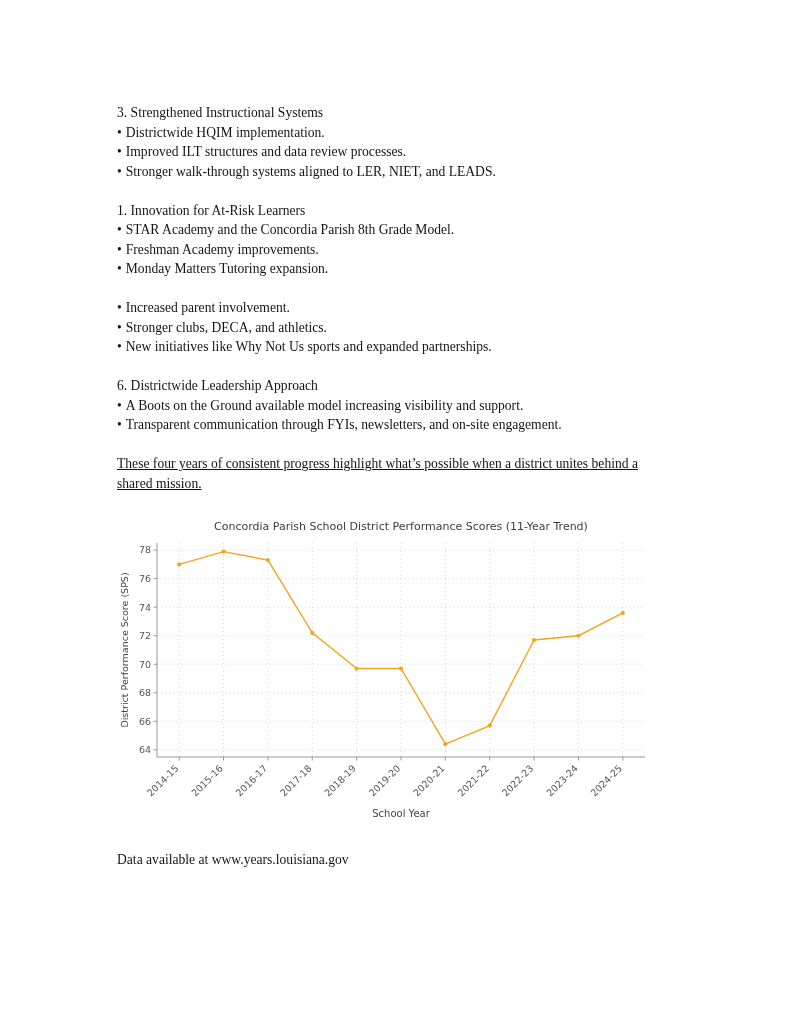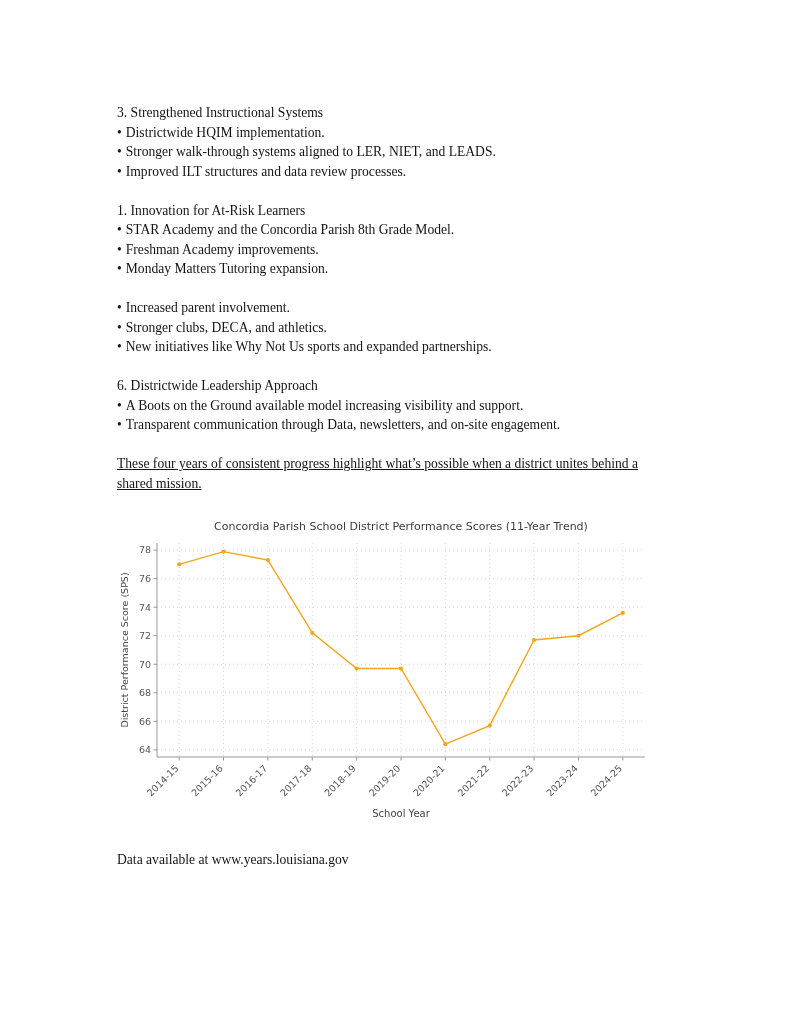--- a/index.html
+++ b/index.html
@@ -21,38 +21,38 @@
 </style>
 </head>
 <body>
 
 <div class="page">
 
   <div id="sections">
       <div class="section">
         <div class="heading">3. Strengthened Instructional Systems</div>
         <div class="bullet-line"><span class="bullet-glyph">•</span><span>Districtwide HQIM implementation.</span></div>
+        <div class="bullet-line"><span class="bullet-glyph">•</span><span>Improved ILT structures and data review processes.</span></div>
         <div class="bullet-line"><span class="bullet-glyph">•</span><span>Stronger walk-through systems aligned to LER, NIET, and LEADS.</span></div>
-        <div class="bullet-line"><span class="bullet-glyph">•</span><span>Improved ILT structures and data review processes.</span></div>
       </div>
       <div class="section">
         <div class="heading">1. Innovation for At-Risk Learners</div>
         <div class="bullet-line"><span class="bullet-glyph">•</span><span>STAR Academy and the Concordia Parish 8th Grade Model.</span></div>
         <div class="bullet-line"><span class="bullet-glyph">•</span><span>Freshman Academy improvements.</span></div>
         <div class="bullet-line"><span class="bullet-glyph">•</span><span>Monday Matters Tutoring expansion.</span></div>
       </div>
       <div class="section">
         <div class="bullet-line"><span class="bullet-glyph">•</span><span>Increased parent involvement.</span></div>
         <div class="bullet-line"><span class="bullet-glyph">•</span><span>Stronger clubs, DECA, and athletics.</span></div>
         <div class="bullet-line"><span class="bullet-glyph">•</span><span>New initiatives like Why Not Us sports and expanded partnerships.</span></div>
       </div>
       <div class="section">
         <div class="heading">6. Districtwide Leadership Approach</div>
         <div class="bullet-line"><span class="bullet-glyph">•</span><span>A Boots on the Ground available model increasing visibility and support.</span></div>
-        <div class="bullet-line"><span class="bullet-glyph">•</span><span>Transparent communication through Data, newsletters, and on-site engagement.</span></div>
+        <div class="bullet-line"><span class="bullet-glyph">•</span><span>Transparent communication through FYIs, newsletters, and on-site engagement.</span></div>
       </div>
     </div>
 
   <p class="para">These four years of consistent progress highlight what’s possible when a district unites behind a shared mission.</p>
 
   <figure class="chart-wrap" style="margin-left:0;margin-right:0;">
     <svg id="chart-svg" width="545" height="315" viewBox="0 0 545 315">
         <line x1="40" x2="528" y1="232.86666666666667" y2="232.86666666666667" stroke="#cccccc" stroke-width="0.8" stroke-dasharray="1,3"></line>
         <line x1="40" x2="528" y1="204.33333333333334" y2="204.33333333333334" stroke="#cccccc" stroke-width="0.8" stroke-dasharray="1,3"></line>
         <line x1="40" x2="528" y1="175.8" y2="175.8" stroke="#cccccc" stroke-width="0.8" stroke-dasharray="1,3"></line>

